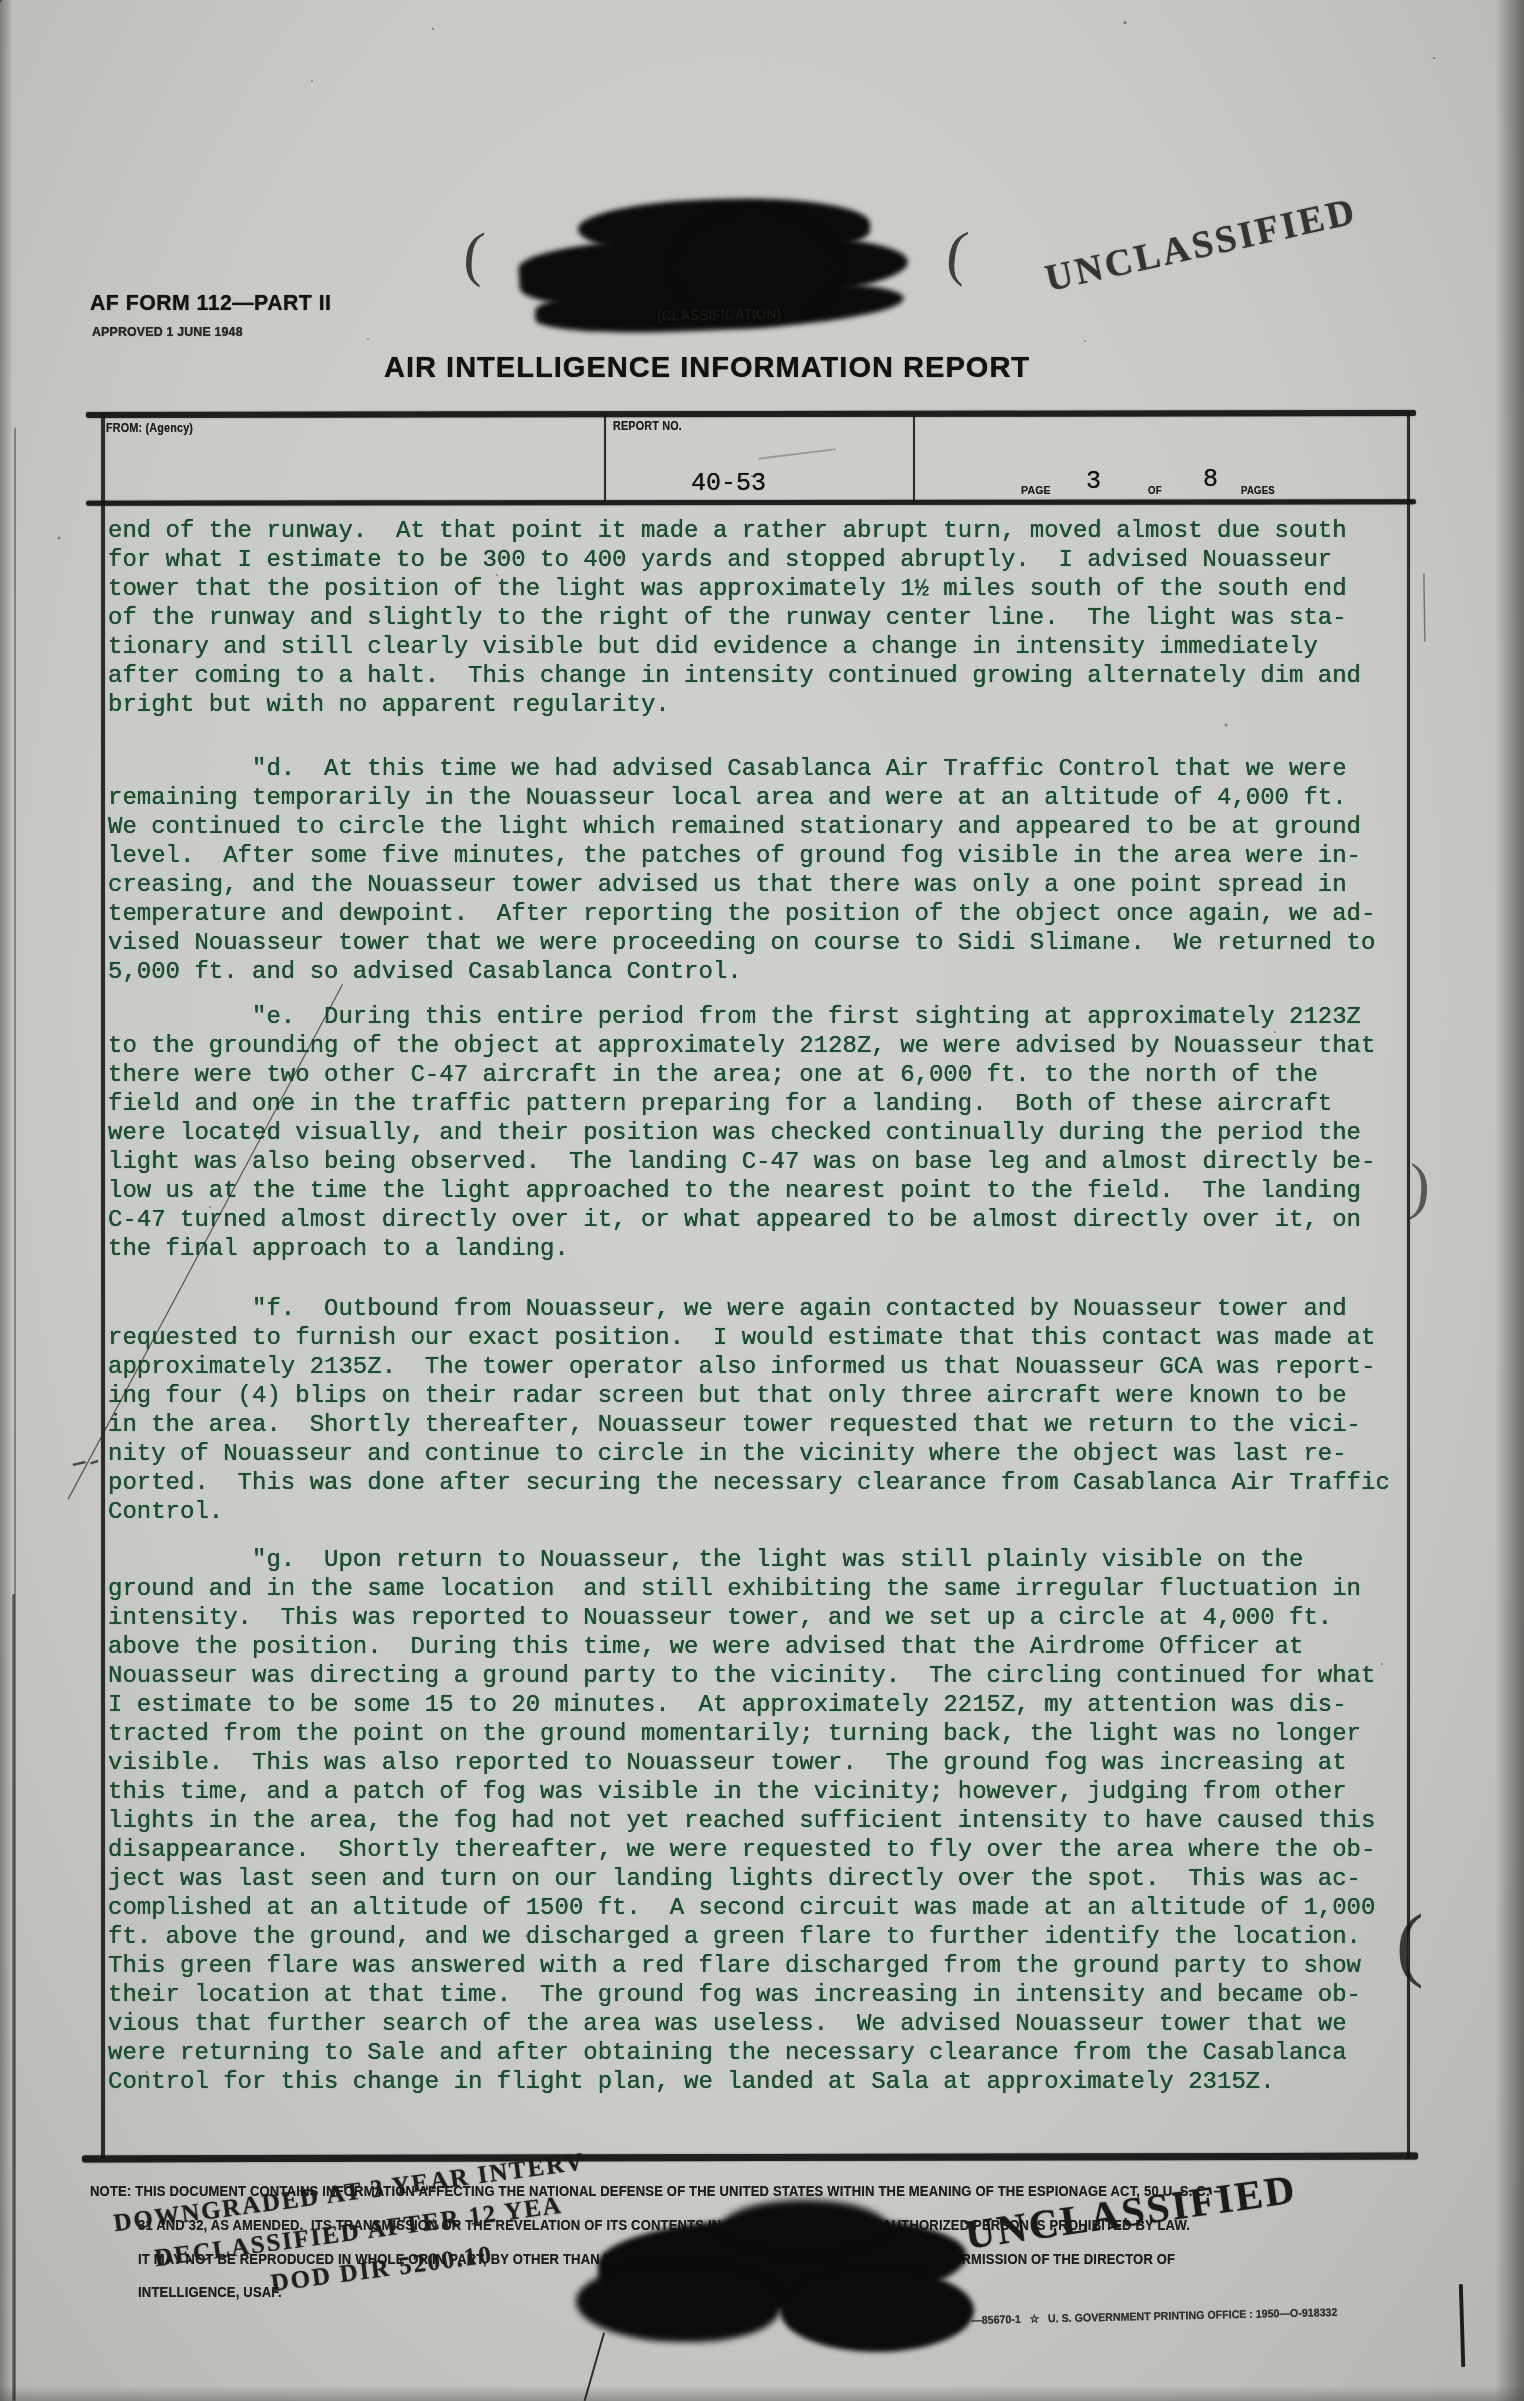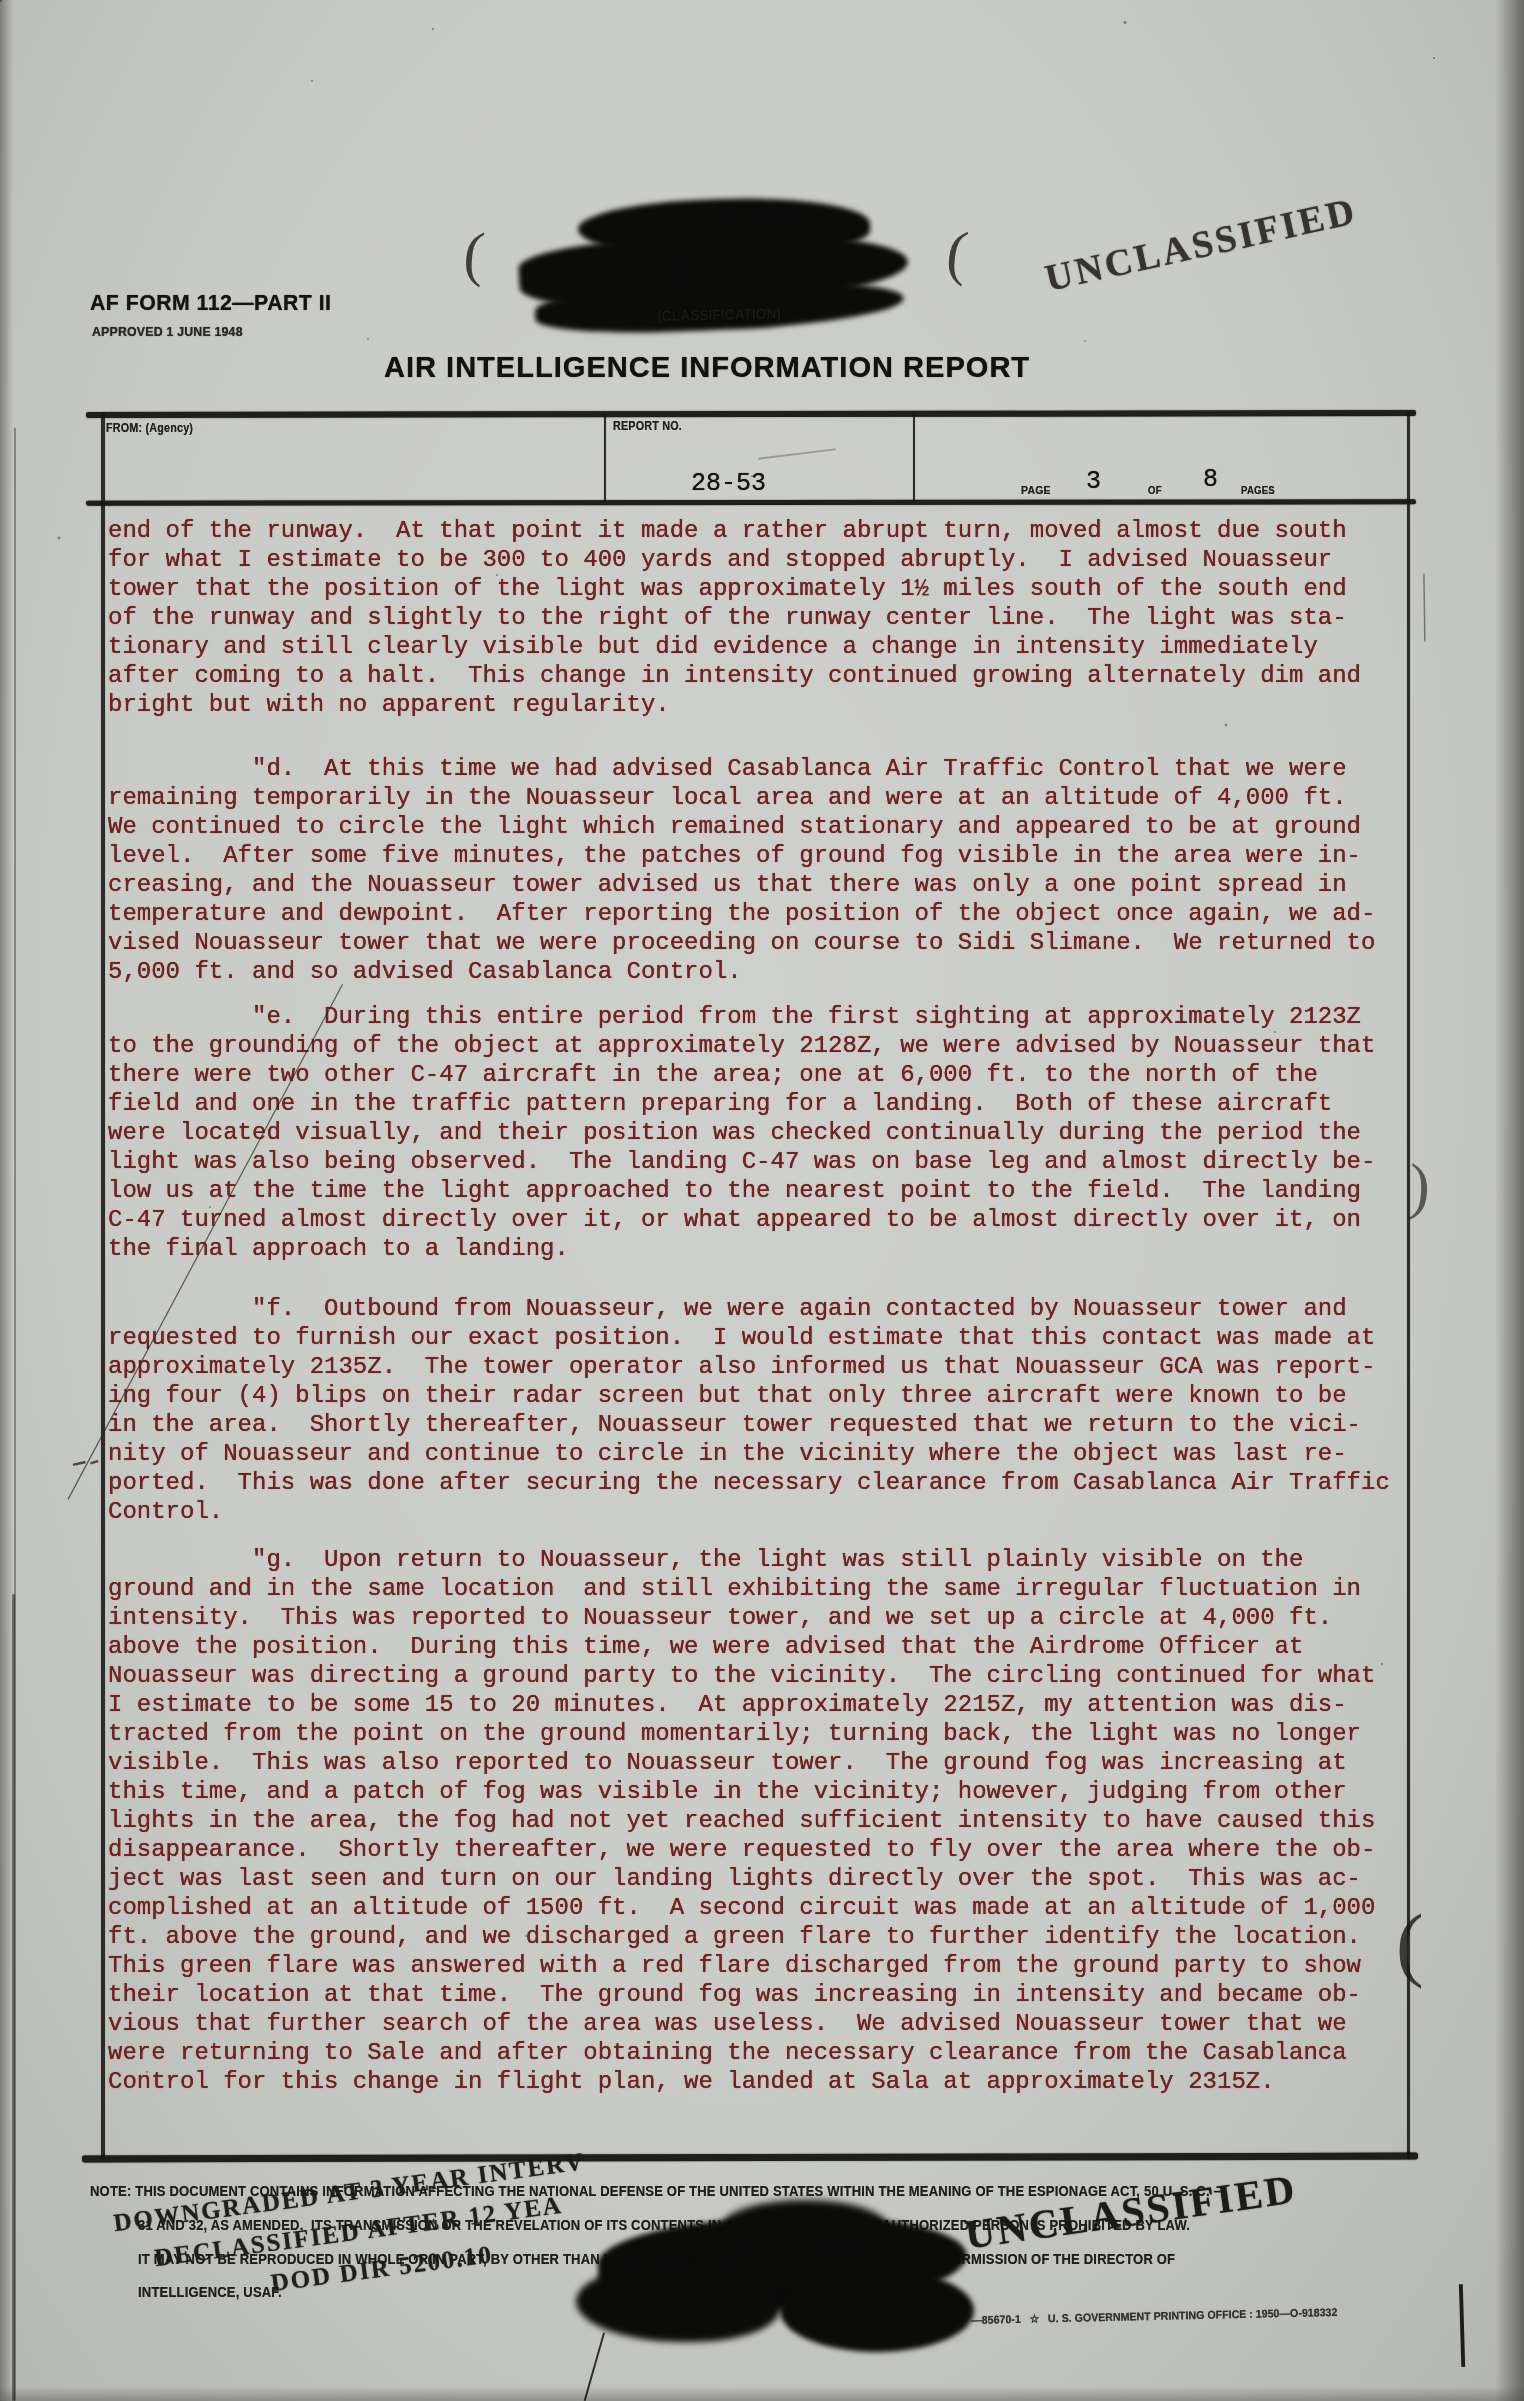--- a/index.html
+++ b/index.html
@@ -10,21 +10,21 @@
   .vignette{left:0;top:0;right:0;bottom:0;
     background:radial-gradient(ellipse at 48% 42%, rgba(255,255,255,.10) 0%, rgba(0,0,0,0) 55%, rgba(70,70,66,.16) 100%);}
   .edge-left{left:0;top:0;width:12.6px;height:100%;
     background:linear-gradient(to right, rgba(75,75,72,.55), rgba(0,0,0,0));}
   .edge-right{right:0;top:0;width:29px;height:100%;
     background:linear-gradient(to left, rgba(58,58,55,.65), rgba(0,0,0,0));}
   .edge-bottom{left:0;bottom:0;width:100%;height:14.6px;
     background:linear-gradient(to top, rgba(70,70,66,.4), rgba(0,0,0,0));}
   
   .mono{font-family:"Liberation Mono",monospace;font-size:24px;line-height:29px;white-space:pre;
-        color:#7f1d1d;text-shadow:0 0 0.7px rgba(20,16,10,.9);}
+        color:#14532d;text-shadow:0 0 0.7px rgba(20,16,10,.9);}
   .mono-val{font-family:"Liberation Mono",monospace;font-size:25px;line-height:32px;white-space:pre;
         color:#16130f;text-shadow:0 0 0.8px rgba(20,16,10,.9);}
   
   .flabel{font-weight:700;font-size:12px;color:#22201d;letter-spacing:0.2px;
         transform:scaleX(.9);transform-origin:left top;text-shadow:0 0 0.5px rgba(0,0,0,.6);}
   .note{font-weight:700;font-size:14px;color:#1f1d1a;letter-spacing:0.2px;white-space:pre;
         transform:scaleX(.93);transform-origin:left top;text-shadow:0 0 0.6px rgba(0,0,0,.55);}
   
   .hline{background:#131210;border-radius:2.4px;box-shadow:0 0 1.5px rgba(10,10,8,.75);opacity:.93;}
   .vline{background:#181714;border-radius:1.9px;box-shadow:0 0 1px rgba(10,10,8,.6);opacity:.88;}
@@ -79,21 +79,21 @@
   <div class="abs hline" style="left:86px;top:500px;width:1330px;height:4.9px;transform:rotate(-.06deg);"></div>
   <div class="abs vline" style="left:101px;top:412px;width:3.9px;height:1747px;"></div>
   <div class="abs vline" style="left:1407px;top:412px;width:3.4px;height:1747px;"></div>
   <div class="abs vline" style="left:604px;top:414px;width:2.4px;height:88px;"></div>
   <div class="abs vline" style="left:913px;top:414px;width:2.4px;height:88px;"></div>
   <div class="abs hline" style="left:82px;top:2154px;width:1336px;height:6.8px;transform:rotate(-.12deg);"></div>
 
   <div class="abs flabel" style="left:106px;top:421px;">FROM: (Agency)</div>
   <div class="abs flabel" style="left:613px;top:419px;">REPORT NO.</div>
   <div class="abs" style="left:758px;top:453px;width:78px;height:2.4px;background:rgba(40,36,30,.3);transform:rotate(-7deg);border-radius:1.5px;"></div>
-  <div class="abs mono-val" style="left:691px;top:468px;">28-53</div>
+  <div class="abs mono-val" style="left:691px;top:468px;">40-53</div>
   <div class="abs flabel" style="left:1021px;top:483px;font-size:11.7px;">PAGE</div>
   <div class="abs mono-val" style="left:1086px;top:466px;">3</div>
   <div class="abs flabel" style="left:1148px;top:484px;font-size:10.7px;">OF</div>
   <div class="abs mono-val" style="left:1203px;top:464px;">8</div>
   <div class="abs flabel" style="left:1241px;top:484px;font-size:10.7px;">PAGES</div>
 
   <pre class="abs mono" style="left:108px;top:516px;margin:0;">end of the runway.  At that point it made a rather abrupt turn, moved almost due south
 for what I estimate to be 300 to 400 yards and stopped abruptly.  I advised Nouasseur
 tower that the position of the light was approximately 1½ miles south of the south end
 of the runway and slightly to the right of the runway center line.  The light was sta-

